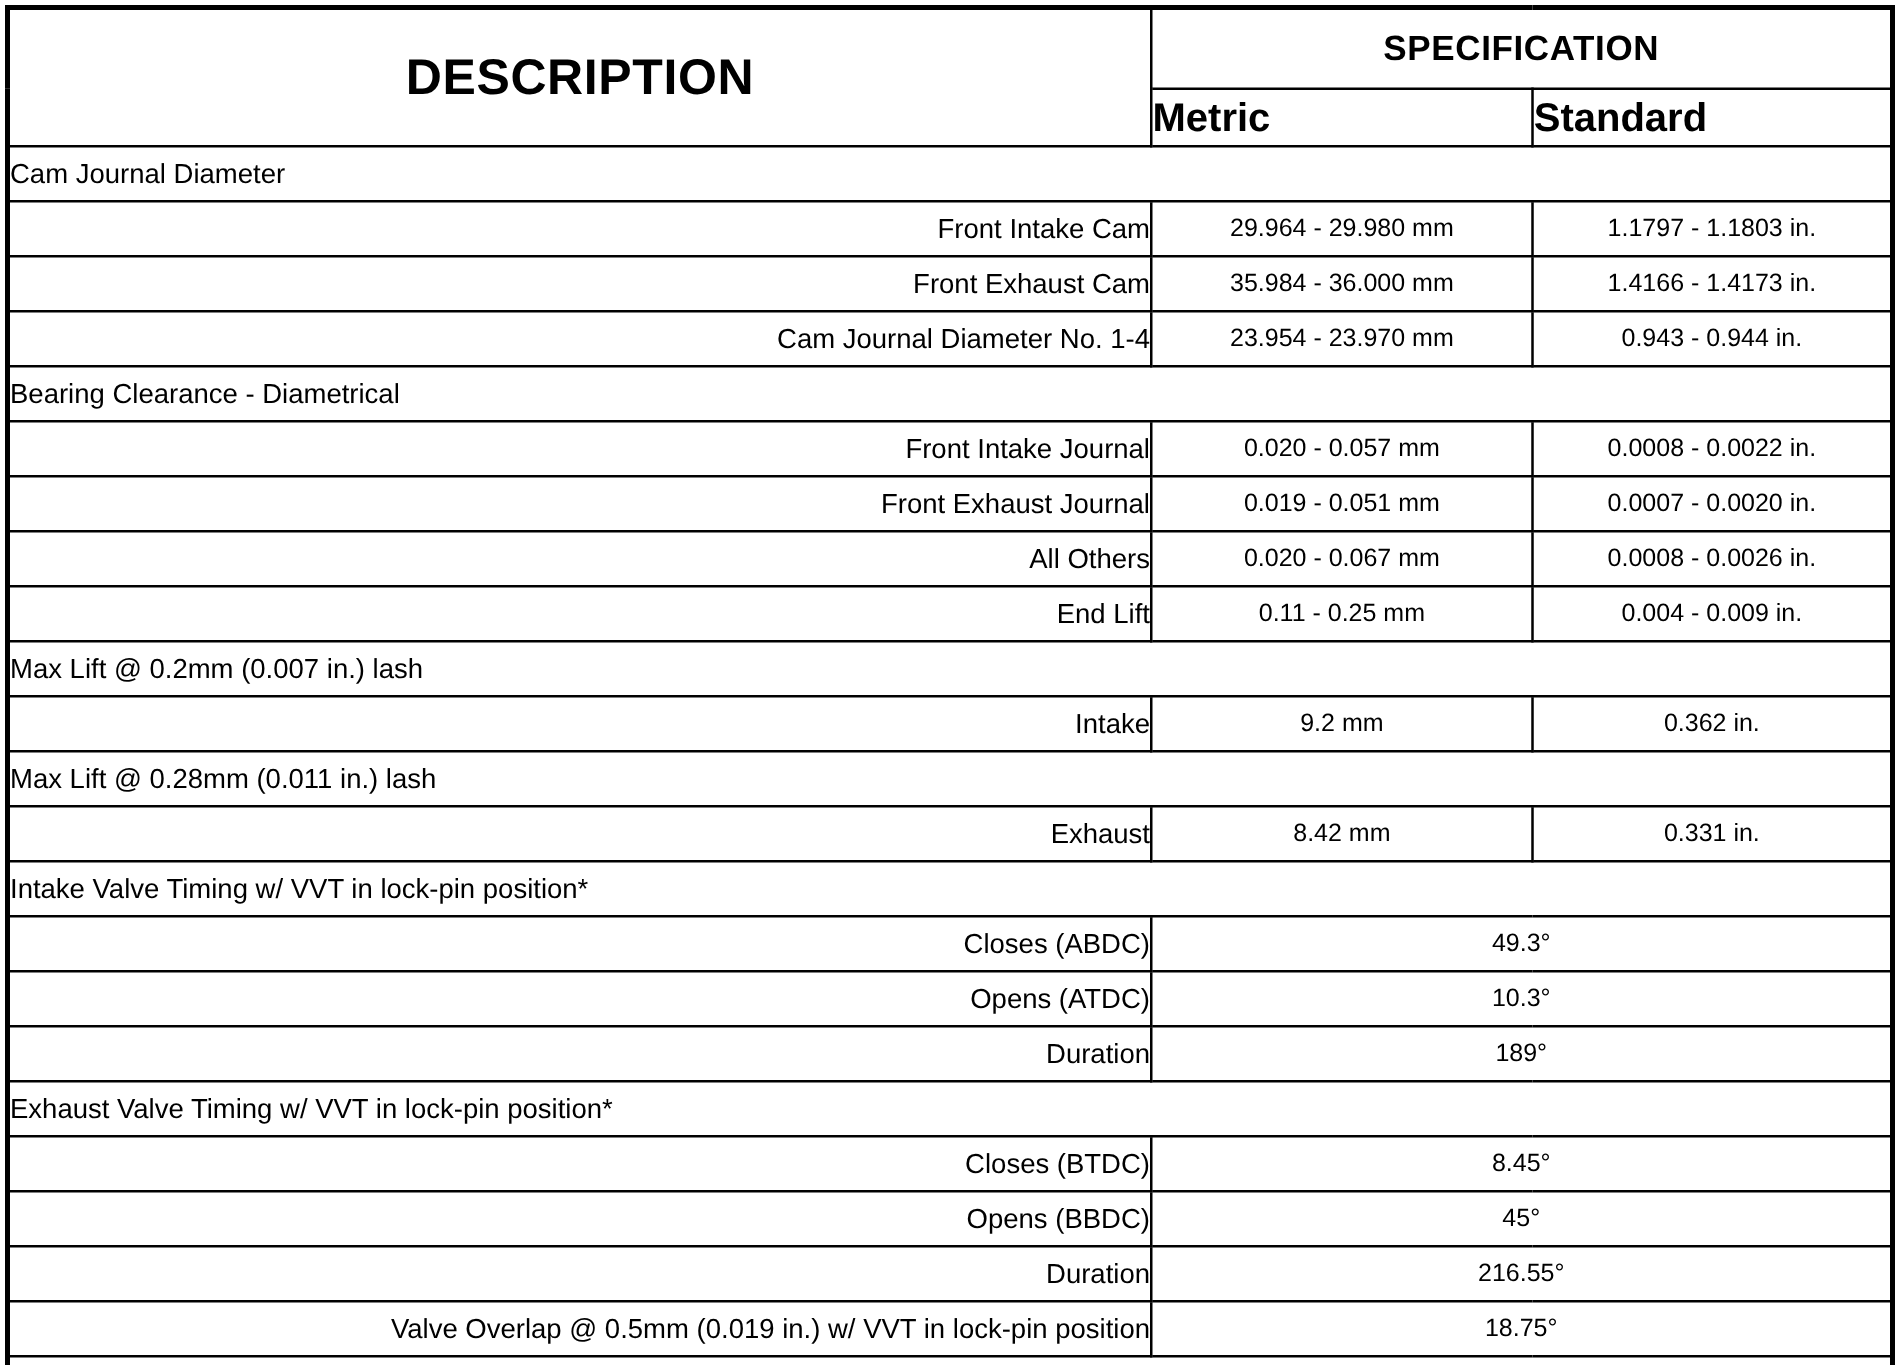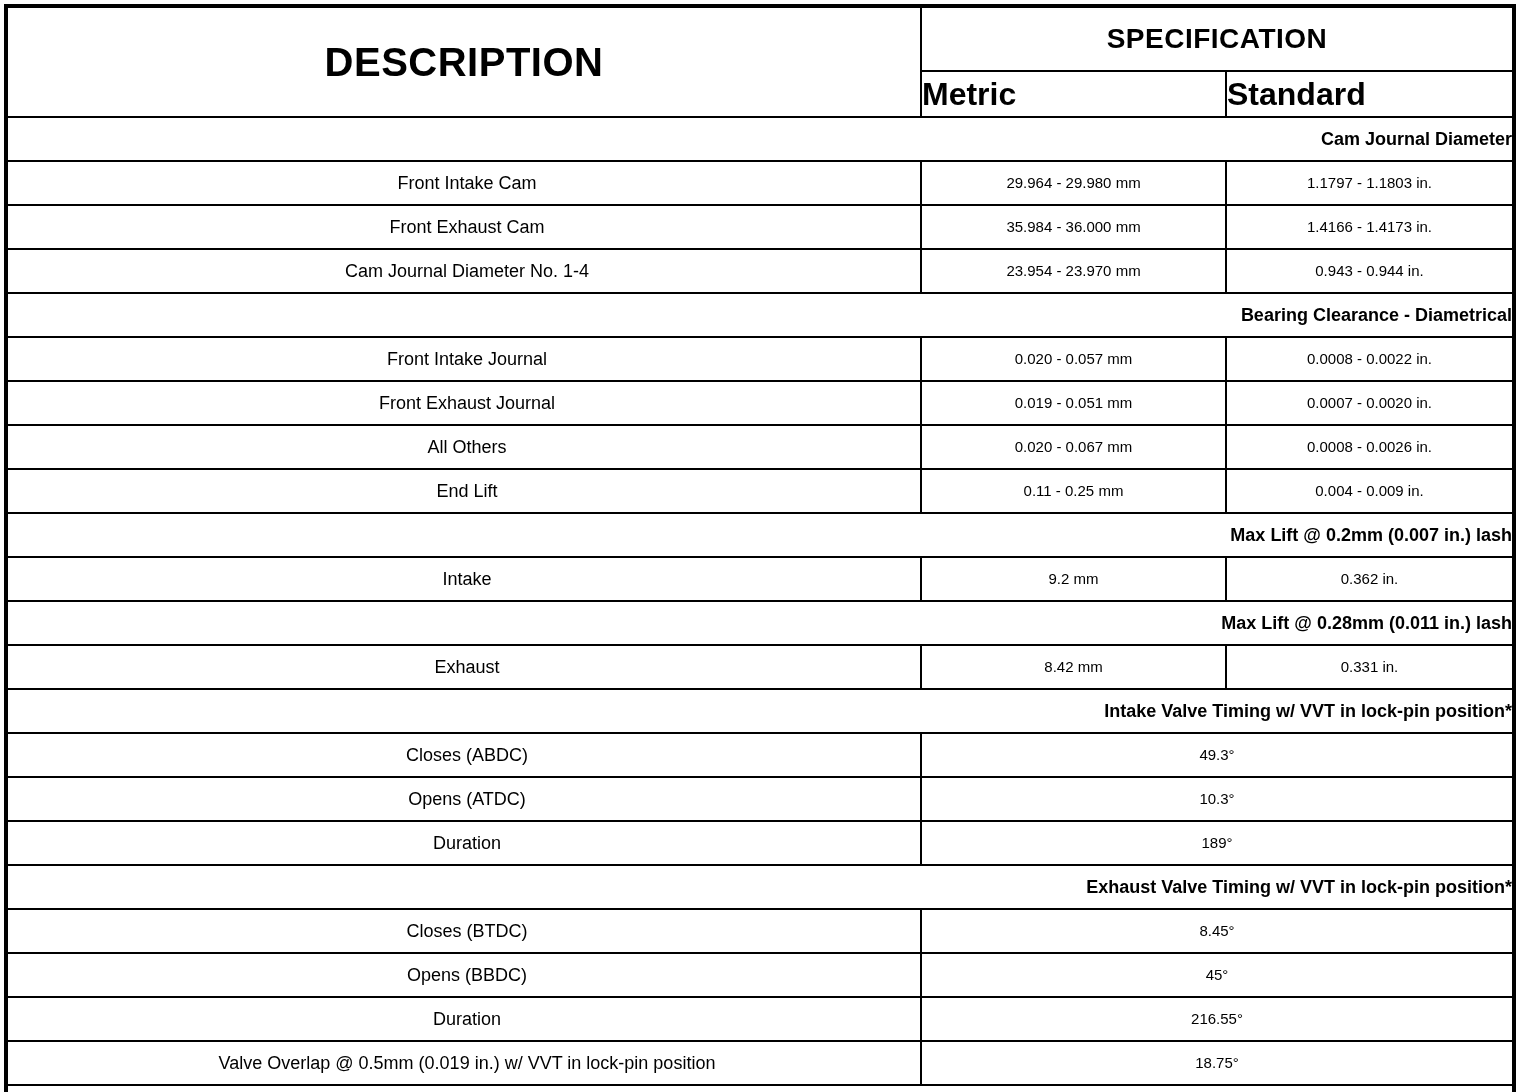--- a/index.html
+++ b/index.html
@@ -52,37 +52,37 @@
     letter-spacing: 0.5px;
   }
   .h-sub {
     font-size: 32px;
     font-weight: bold;
     text-align: left;
     height: 44px;
     line-height: 44px;
   }
   .section-row td {
-    font-size: 18px;
-    font-weight: bold;
-    text-align: right;
+    font-size: 22px;
+    font-weight: normal;
+    text-align: left;
     height: 42px;
     line-height: 42px;
   }
   .data-row .cell-desc {
-    font-size: 18px;
-    text-align: center;
+    font-size: 22px;
+    text-align: right;
     padding-left: 6px;
     height: 42px;
     line-height: 42px;
     white-space: nowrap;
     overflow: hidden;
   }
   .data-row .cell-val {
-    font-size: 15px;
+    font-size: 20px;
     text-align: center;
     height: 42px;
     line-height: 42px;
     white-space: nowrap;
   }
   .data-row .cell-val.span-both {
     text-align: center;
   }
   .footnote td {
     font-size: 22px;

